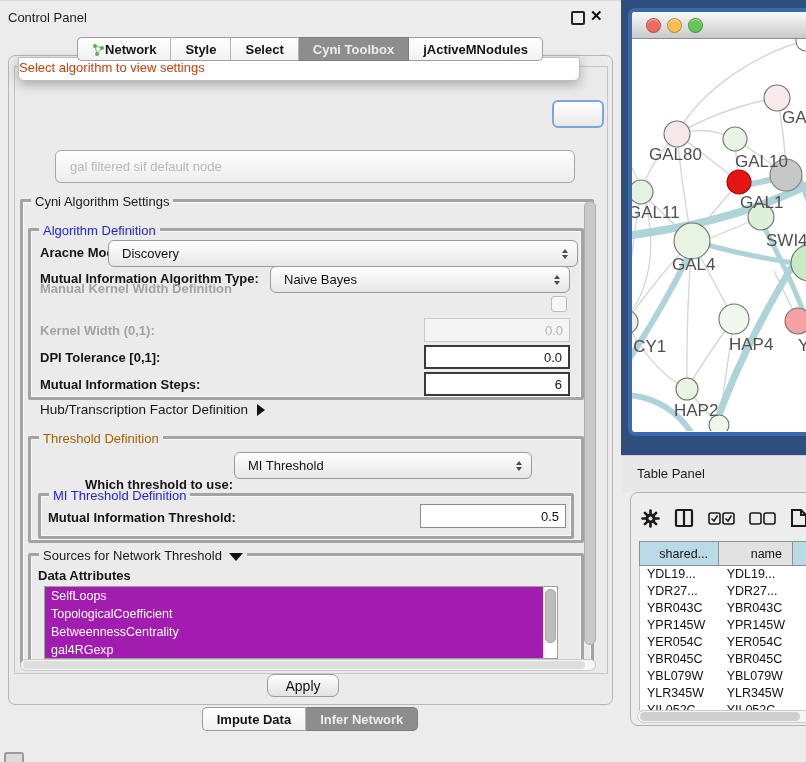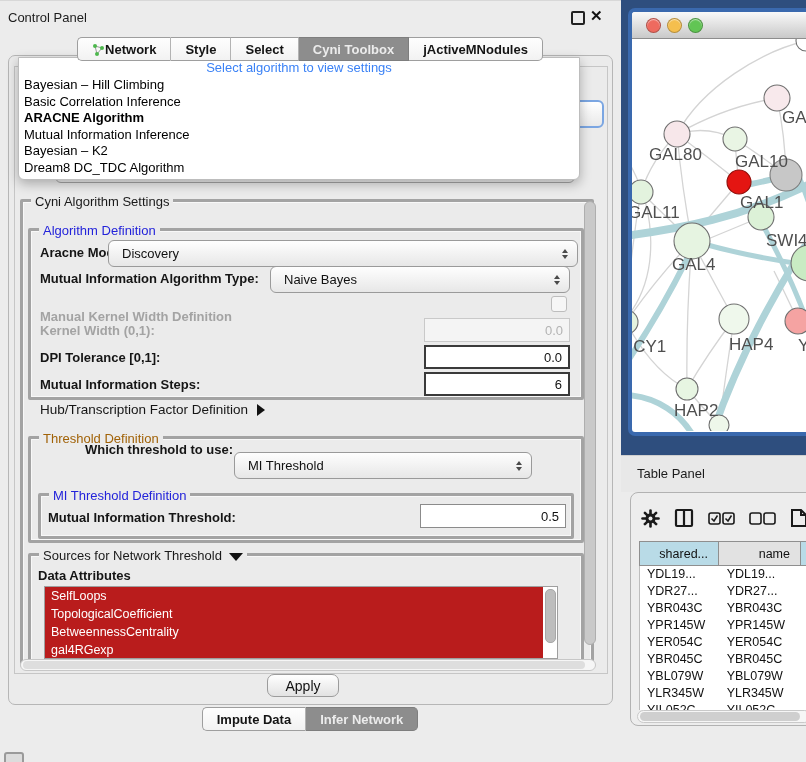--- a/index.html
+++ b/index.html
@@ -23,42 +23,42 @@
   #settings-viewport{left:14px;top:66px;width:592px;height:606px;border:1px solid #c6c6c6;background:#ebebeb;z-index:1}
   
   #bg-combo{left:55px;top:150px;width:520px;height:33px;border:1px solid #a6a6a6;border-radius:6px;
             background:linear-gradient(#fdfdfd,#ededed);display:flex;align-items:center;padding-left:14px;
             font-size:13px;color:#b9b9b9;z-index:2;box-sizing:border-box}
   #bg-combo-frag{left:552px;top:100px;width:52px;height:28px;border:2px solid #7ba6e2;border-radius:6px;
             background:linear-gradient(#fff,#e9e9e9);z-index:2;box-sizing:border-box}
   
   #algo-dropdown{left:18px;top:57px;width:560px;background:#fff;border:1px solid #bdbdbd;border-radius:0 0 6px 6px;
                  box-shadow:0 4px 12px rgba(0,0,0,.28);z-index:5;padding-bottom:3px}
-  .dd-prompt{text-align:center;color:#3b82f6;font-size:13px;height:19px;line-height:19px}
+  .dd-prompt{text-align:left;color:#c2410c;font-size:13px;height:19px;line-height:19px}
   .dd-item{font-size:13px;height:16.5px;line-height:16.5px;padding-left:5px;color:#000;white-space:nowrap}
   .dd-item.bold{font-weight:bold}
   
   .group{position:absolute;border:3px solid #a3a3a3;border-radius:2px;box-shadow:inset 0 0 0 1px rgba(255,255,255,.65);z-index:2}
   .group-label{position:absolute;top:-8px;left:8px;background:#ebebeb;padding:0 4px;font-size:13px;color:#1a1a1a;white-space:nowrap;z-index:3}
   .lbl-blue{color:#2323da}.lbl-green{color:#a16207}
   .flbl{position:absolute;font-size:13px;font-weight:bold;color:#151515;white-space:nowrap;z-index:3}
   .flbl.gray{color:#a3a3a3}
   .combo{position:absolute;border:1px solid #9a9a9a;border-radius:6px;background:linear-gradient(#fefefe,#e7e7e7);
          display:flex;align-items:center;padding-left:13px;font-size:13px;color:#111;z-index:3;box-sizing:border-box}
   .arrows{margin-left:auto;margin-right:9px;display:flex;flex-direction:column;gap:2px}
   .tri-up{width:0;height:0;border-left:3.5px solid transparent;border-right:3.5px solid transparent;border-bottom:4px solid #4a4a4a}
   .tri-dn{width:0;height:0;border-left:3.5px solid transparent;border-right:3.5px solid transparent;border-top:4px solid #4a4a4a}
   .num-input{position:absolute;text-align:right;font-size:13px;font-family:"Liberation Sans",sans-serif;color:#111;
              background:#fff;border:2px solid #3a3a3a;padding:0 6px 0 0;z-index:3;box-sizing:border-box}
   .num-input.dis{color:#b3b3b3;background:#f4f4f4;border:1px solid #c9c9c9}
   .checkbox{position:absolute;width:14px;height:14px;border:1px solid #bdbdbd;border-radius:3px;background:#f6f6f6;z-index:3}
   .tri-right{display:inline-block;width:0;height:0;border-top:6px solid transparent;border-bottom:6px solid transparent;border-left:8px solid #111;vertical-align:-2px;margin-left:9px}
   .tri-down-big{display:inline-block;width:0;height:0;border-left:7px solid transparent;border-right:7px solid transparent;border-top:8px solid #111;vertical-align:-1px;margin-left:7px}
   #attr-list{left:44px;top:586px;width:512px;height:71px;background:#fff;border:1px solid #9f9f9f;overflow:hidden;z-index:3}
-  .attr-item{height:18px;line-height:18px;font-size:12.5px;color:#fff;background:#b91c1c;padding-left:6px;width:498px;box-sizing:border-box}
+  .attr-item{height:18px;line-height:18px;font-size:12.5px;color:#fff;background:#a21caf;padding-left:6px;width:498px;box-sizing:border-box}
   #attr-scroll{left:545px;top:589px;width:9px;height:52px;background:#bdbdbd;border:1px solid #a7a7a7;border-radius:5px;z-index:4}
   #h-scroll{left:20px;top:659px;width:576px;height:12px;background:#f6f6f6;border:1px solid #c7c7c7;border-radius:7px;z-index:3;box-sizing:border-box}
   #h-thumb{position:absolute;left:2px;top:1px;width:562px;height:8px;background:#dedede;border-radius:4px}
   #v-scroll{left:584px;top:201px;width:12px;height:444px;background:#c9c9c9;border:1px solid #aeaeae;border-radius:7px;z-index:3;box-sizing:border-box}
   #apply-btn{left:267px;top:674px;width:72px;height:23px;border:1px solid #9c9c9c;border-radius:7px;font-size:14px;color:#111;
              background:linear-gradient(#ffffff,#e2e2e2);z-index:3;font-family:"Liberation Sans",sans-serif}
   
   #desktop{left:621px;top:0;width:185px;height:455px;background:#2e4e7e}
   #net-window{left:628px;top:8px;width:184px;height:420px;border:4px solid #3a69ae;border-radius:7px;background:#fff;z-index:2;overflow:hidden}
   #net-titlebar{position:absolute;left:0;top:0;width:100%;height:26px;background:linear-gradient(#f9f9f9,#c9c9c9);border-bottom:1px solid #8d8d8d}
@@ -117,28 +117,20 @@
 <div class="abs" id="content-panel"></div>
 <div class="abs" id="settings-viewport"></div>
 
 <div class="abs" id="bg-combo">
   <span>gal filtered sif default node</span>
 </div>
 <div class="abs" id="bg-combo-frag"></div>
 
 <div class="abs" id="algo-dropdown">
   <div class="dd-prompt">Select algorithm to view settings</div>
-  <div id="dd-items">
-      <div class="dd-item">Bayesian – Hill Climbing</div>
-      <div class="dd-item">Basic Correlation Inference</div>
-      <div class="dd-item bold">ARACNE Algorithm</div>
-      <div class="dd-item">Mutual Information Inference</div>
-      <div class="dd-item">Bayesian – K2</div>
-      <div class="dd-item">Dream8 DC_TDC Algorithm</div>
-    </div>
 </div>
 
 <div class="group" id="grp-cyni" style="left:20px;top:199px;width:568px;height:462px">
   <span class="group-label">Cyni Algorithm Settings</span>
 </div>
 
 <div class="group" id="grp-algo" style="left:28px;top:228px;width:550px;height:166px">
   <span class="group-label lbl-blue">Algorithm Definition</span>
 </div>
 
@@ -153,38 +145,38 @@
 
 <span class="flbl" style="left:40px;top:271px">Mutual Information Algorithm Type:</span>
 <div class="combo" style="left:270px;top:266px;width:300px;height:27px">
   <span>Naive Bayes</span>
   <span class="arrows">
       <span class="tri-up"></span>
       <span class="tri-dn"></span>
     </span>
 </div>
 
-<span class="flbl gray" style="left:40px;top:309px">Manual Kernel Width Definition</span>
+<span class="flbl gray" style="left:40px;top:281px">Manual Kernel Width Definition</span>
 <div class="checkbox" style="left:551px;top:296px"></div>
 
 <span class="flbl gray" style="left:40px;top:323px;font-weight:bold">Kernel Width (0,1):</span>
 <input class="num-input dis" style="left: 424px; top: 318px; width: 146px; height: 24px;" readonly="" value="0.0">
 
 <span class="flbl" style="left:40px;top:350px">DPI Tolerance [0,1]:</span>
 <input class="num-input" style="left: 424px; top: 345px; width: 146px; height: 24px;" readonly="" value="0.0">
 
 <span class="flbl" style="left:40px;top:377px">Mutual Information Steps:</span>
 <input class="num-input" style="left: 424px; top: 372px; width: 146px; height: 24px;" readonly="" value="6">
 
 <span class="flbl" style="left:40px;top:402px;font-weight:normal;font-size:13.5px;z-index:3"><span>Hub/Transcription Factor Definition</span><span class="tri-right"></span></span>
 
 <div class="group" id="grp-threshold" style="left:28px;top:436px;width:550px;height:101px">
   <span class="group-label lbl-green">Threshold Definition</span>
 </div>
-<span class="flbl" style="left:85px;top:442px">Which threshold to use:</span>
+<span class="flbl" style="left:85px;top:477px">Which threshold to use:</span>
 <div class="combo" style="left:234px;top:452px;width:298px;height:27px">
   <span>MI Threshold</span>
   <span class="arrows">
       <span class="tri-up"></span>
       <span class="tri-dn"></span>
     </span>
 </div>
 <div class="group" id="grp-mi" style="left:38px;top:493px;width:530px;height:40px">
   <span class="group-label lbl-blue">MI Threshold Definition</span>
 </div>
@@ -322,21 +314,21 @@
       <span style="display: inline-flex;">
         <svg width="18" height="20" viewBox="0 0 18 20">
           <path d="M2,2 L11,2 L16,7 L16,18 L2,18 Z" fill="none" stroke="#1a1a1a" stroke-width="2"></path>
           <path d="M11,2 L11,7 L16,7" fill="none" stroke="#1a1a1a" stroke-width="2"></path>
         </svg>
       </span>
     </div>
   <div id="tbl-table">
     <div class="thead" id="tbl-head">
         <div class="th hl" style="width: 80px;">shared...</div>
-        <div class="th" style="width: 82px; padding-left: 11px;">name</div>
+        <div class="th" style="width: 74px; padding-left: 11px;">name</div>
         <div class="th hl" style="width: 60px;"></div>
       </div>
     <div id="tbl-rows">
         <div class="trow">
           <div class="td">YDL19...</div>
           <div class="td">YDL19...</div>
           <div class="td">13</div>
         </div>
         <div class="trow">
           <div class="td">YDR27...</div>

